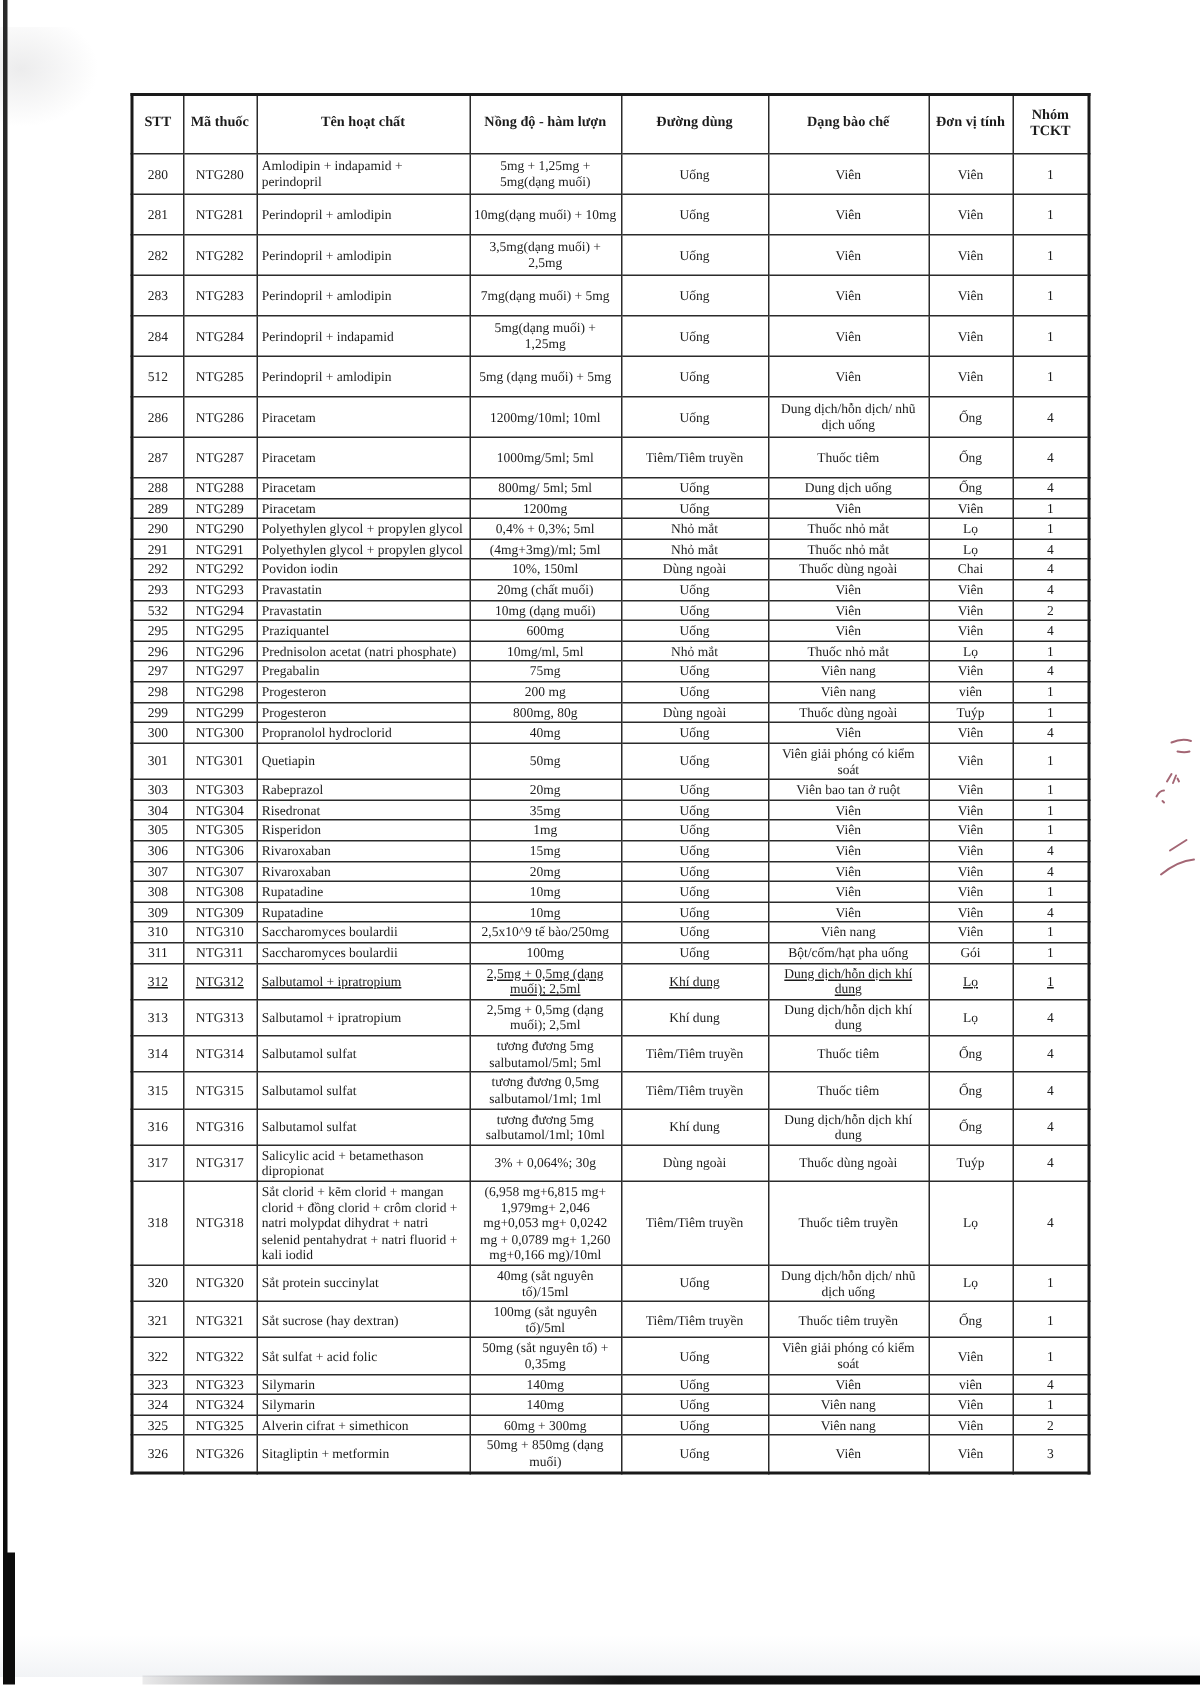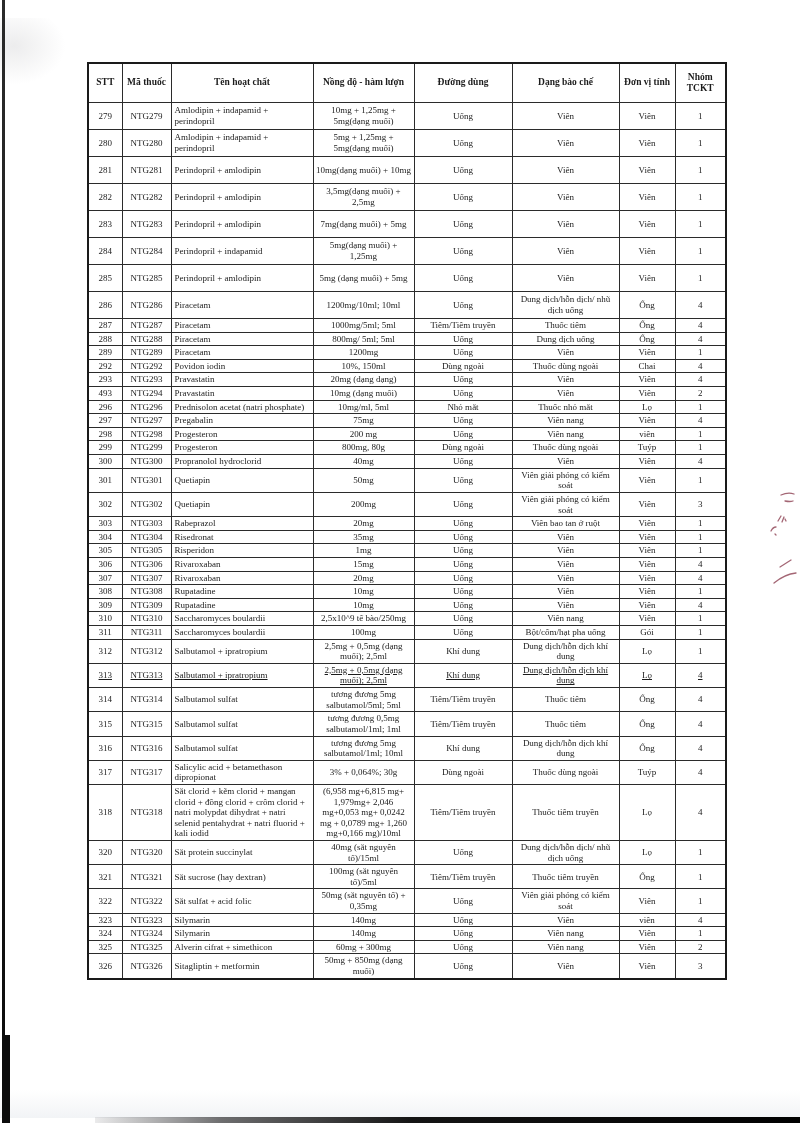--- a/index.html
+++ b/index.html
@@ -87,30 +87,20 @@
         <th>Tên hoạt chất</th>
         <th>Nồng độ - hàm lượn</th>
         <th>Đường dùng</th>
         <th>Dạng bào chế</th>
         <th>Đơn vị tính</th>
         <th class="th-nh">Nhóm TCKT</th>
       </tr>
     </thead>
     <tbody>
         <tr>
-          <td>279</td>
-          <td>NTG279</td>
-          <td>Amlodipin + indapamid + perindopril</td>
-          <td>10mg + 1,25mg + 5mg(dạng muối)</td>
-          <td>Uống</td>
-          <td>Viên</td>
-          <td>Viên</td>
-          <td>1</td>
-        </tr>
-        <tr>
           <td>280</td>
           <td>NTG280</td>
           <td>Amlodipin + indapamid + perindopril</td>
           <td>5mg + 1,25mg + 5mg(dạng muối)</td>
           <td>Uống</td>
           <td>Viên</td>
           <td>Viên</td>
           <td>1</td>
         </tr>
         <tr>
@@ -147,21 +137,21 @@
           <td>284</td>
           <td>NTG284</td>
           <td>Perindopril + indapamid</td>
           <td>5mg(dạng muối) + 1,25mg</td>
           <td>Uống</td>
           <td>Viên</td>
           <td>Viên</td>
           <td>1</td>
         </tr>
         <tr>
-          <td>285</td>
+          <td>512</td>
           <td>NTG285</td>
           <td>Perindopril + amlodipin</td>
           <td>5mg (dạng muối) + 5mg</td>
           <td>Uống</td>
           <td>Viên</td>
           <td>Viên</td>
           <td>1</td>
         </tr>
         <tr>
           <td>286</td>
@@ -195,50 +185,80 @@
         </tr>
         <tr>
           <td>289</td>
           <td>NTG289</td>
           <td>Piracetam</td>
           <td>1200mg</td>
           <td>Uống</td>
           <td>Viên</td>
           <td>Viên</td>
           <td>1</td>
+        </tr>
+        <tr>
+          <td>290</td>
+          <td>NTG290</td>
+          <td>Polyethylen glycol + propylen glycol</td>
+          <td>0,4% + 0,3%; 5ml</td>
+          <td>Nhỏ mắt</td>
+          <td>Thuốc nhỏ mắt</td>
+          <td>Lọ</td>
+          <td>1</td>
+        </tr>
+        <tr>
+          <td>291</td>
+          <td>NTG291</td>
+          <td>Polyethylen glycol + propylen glycol</td>
+          <td>(4mg+3mg)/ml; 5ml</td>
+          <td>Nhỏ mắt</td>
+          <td>Thuốc nhỏ mắt</td>
+          <td>Lọ</td>
+          <td>4</td>
         </tr>
         <tr>
           <td>292</td>
           <td>NTG292</td>
           <td>Povidon iodin</td>
           <td>10%, 150ml</td>
           <td>Dùng ngoài</td>
           <td>Thuốc dùng ngoài</td>
           <td>Chai</td>
           <td>4</td>
         </tr>
         <tr>
           <td>293</td>
           <td>NTG293</td>
           <td>Pravastatin</td>
-          <td>20mg (dạng dạng)</td>
-          <td>Uống</td>
-          <td>Viên</td>
-          <td>Viên</td>
-          <td>4</td>
-        </tr>
-        <tr>
-          <td>493</td>
+          <td>20mg (chất muối)</td>
+          <td>Uống</td>
+          <td>Viên</td>
+          <td>Viên</td>
+          <td>4</td>
+        </tr>
+        <tr>
+          <td>532</td>
           <td>NTG294</td>
           <td>Pravastatin</td>
           <td>10mg (dạng muối)</td>
           <td>Uống</td>
           <td>Viên</td>
           <td>Viên</td>
           <td>2</td>
+        </tr>
+        <tr>
+          <td>295</td>
+          <td>NTG295</td>
+          <td>Praziquantel</td>
+          <td>600mg</td>
+          <td>Uống</td>
+          <td>Viên</td>
+          <td>Viên</td>
+          <td>4</td>
         </tr>
         <tr>
           <td>296</td>
           <td>NTG296</td>
           <td>Prednisolon acetat (natri phosphate)</td>
           <td>10mg/ml, 5ml</td>
           <td>Nhỏ mắt</td>
           <td>Thuốc nhỏ mắt</td>
           <td>Lọ</td>
           <td>1</td>
@@ -285,30 +305,20 @@
         </tr>
         <tr>
           <td>301</td>
           <td>NTG301</td>
           <td>Quetiapin</td>
           <td>50mg</td>
           <td>Uống</td>
           <td>Viên giải phóng có kiểm soát</td>
           <td>Viên</td>
           <td>1</td>
-        </tr>
-        <tr>
-          <td>302</td>
-          <td>NTG302</td>
-          <td>Quetiapin</td>
-          <td>200mg</td>
-          <td>Uống</td>
-          <td>Viên giải phóng có kiểm soát</td>
-          <td>Viên</td>
-          <td>3</td>
         </tr>
         <tr>
           <td>303</td>
           <td>NTG303</td>
           <td>Rabeprazol</td>
           <td>20mg</td>
           <td>Uống</td>
           <td>Viên bao tan ở ruột</td>
           <td>Viên</td>
           <td>1</td>

